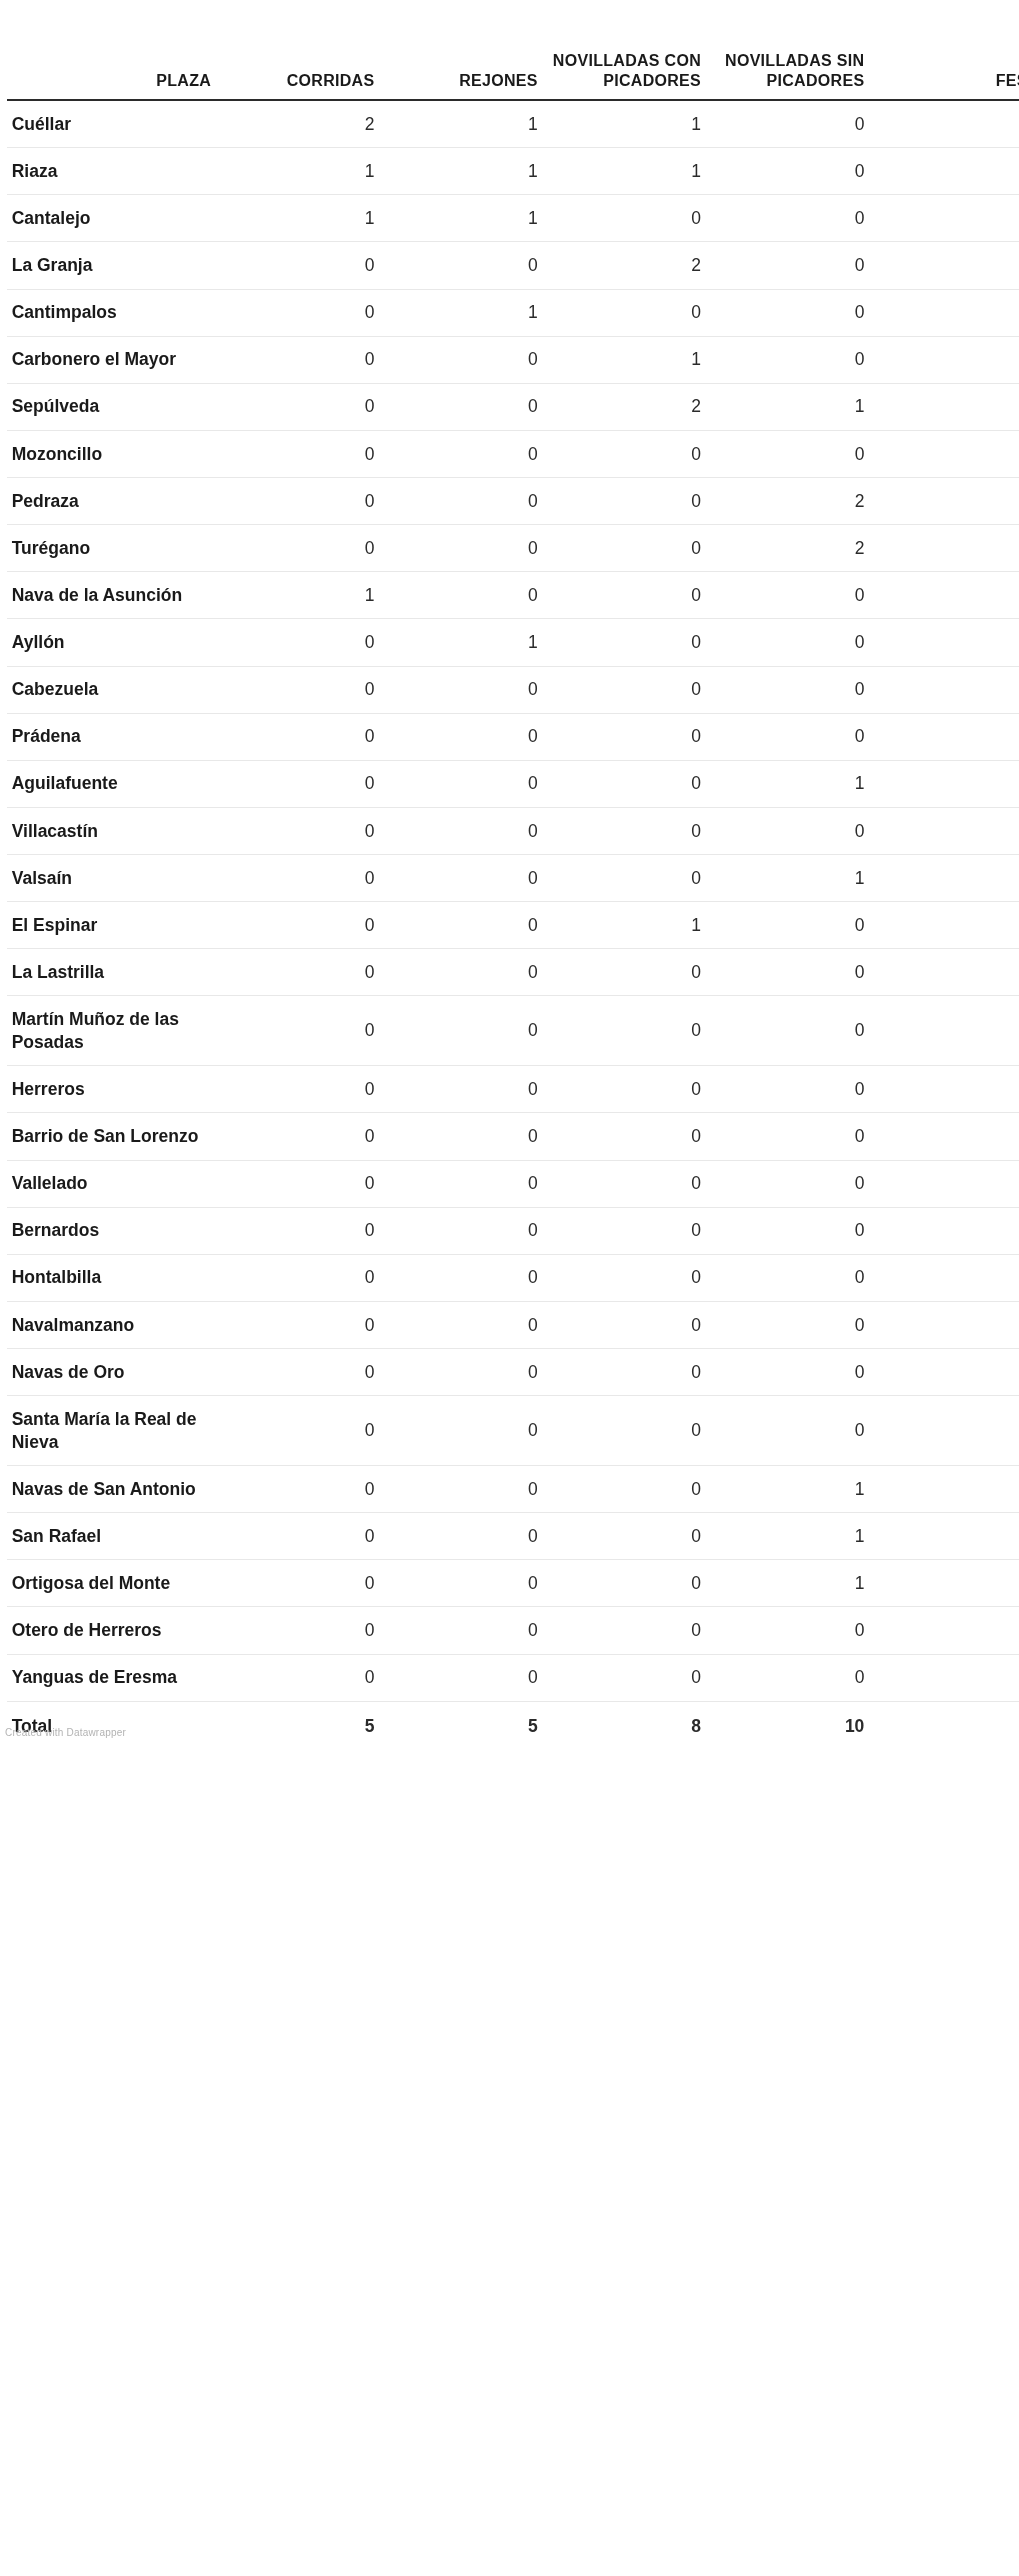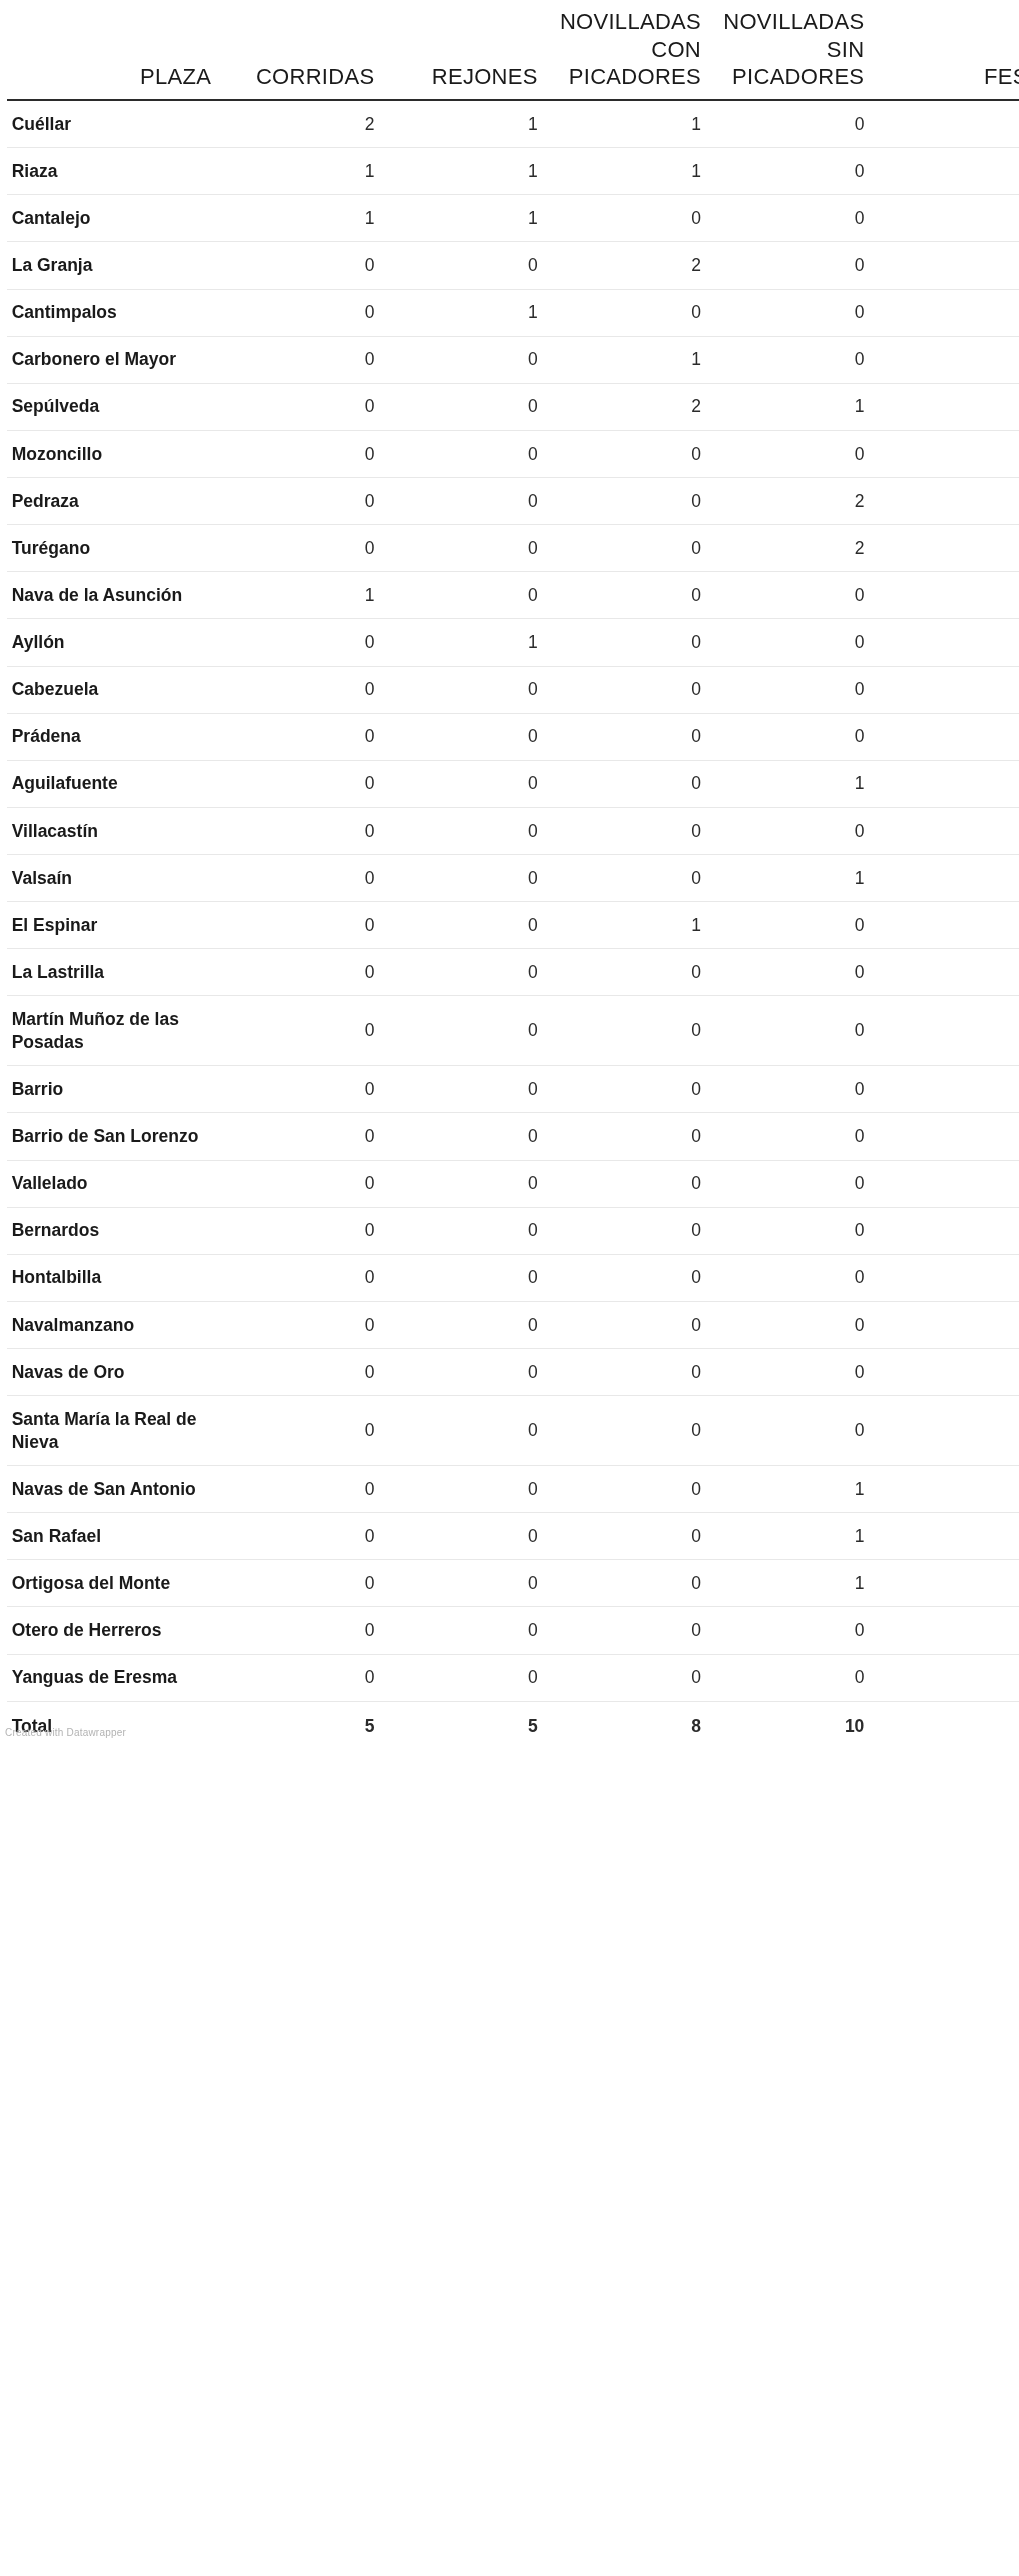--- a/index.html
+++ b/index.html
@@ -25,22 +25,22 @@
     table-layout: fixed;
     width: 1036px;
     margin-left: 6.7px;
     margin-top: 0;
   }
   table.dw-table col.c-plaza { width: 219px; }
   table.dw-table col.c-num  { width: 163px; }
 
   thead th {
     vertical-align: bottom;
-    font-size: 22px;
-    font-weight: normal;
+    font-size: 16px;
+    font-weight: bold;
     letter-spacing: 0.3px;
     color: #1a1a1a;
     padding: 0 15px 8.4px 0;
     line-height: 1.25;
     border-bottom: 2.5px solid #2b2b2b;
     text-transform: uppercase;
     white-space: normal;
   }
   thead th.th-plaza {
     text-align: right;
@@ -268,21 +268,21 @@
         </tr>
         <tr>
           <td class="td-plaza">Martín Muñoz de las Posadas</td>
           <td class="td-num">0</td>
           <td class="td-num">0</td>
           <td class="td-num">0</td>
           <td class="td-num">0</td>
           <td class="td-num"></td>
         </tr>
         <tr>
-          <td class="td-plaza">Barrio</td>
+          <td class="td-plaza">Herreros</td>
           <td class="td-num">0</td>
           <td class="td-num">0</td>
           <td class="td-num">0</td>
           <td class="td-num">0</td>
           <td class="td-num"></td>
         </tr>
         <tr>
           <td class="td-plaza">Barrio de San Lorenzo</td>
           <td class="td-num">0</td>
           <td class="td-num">0</td>

